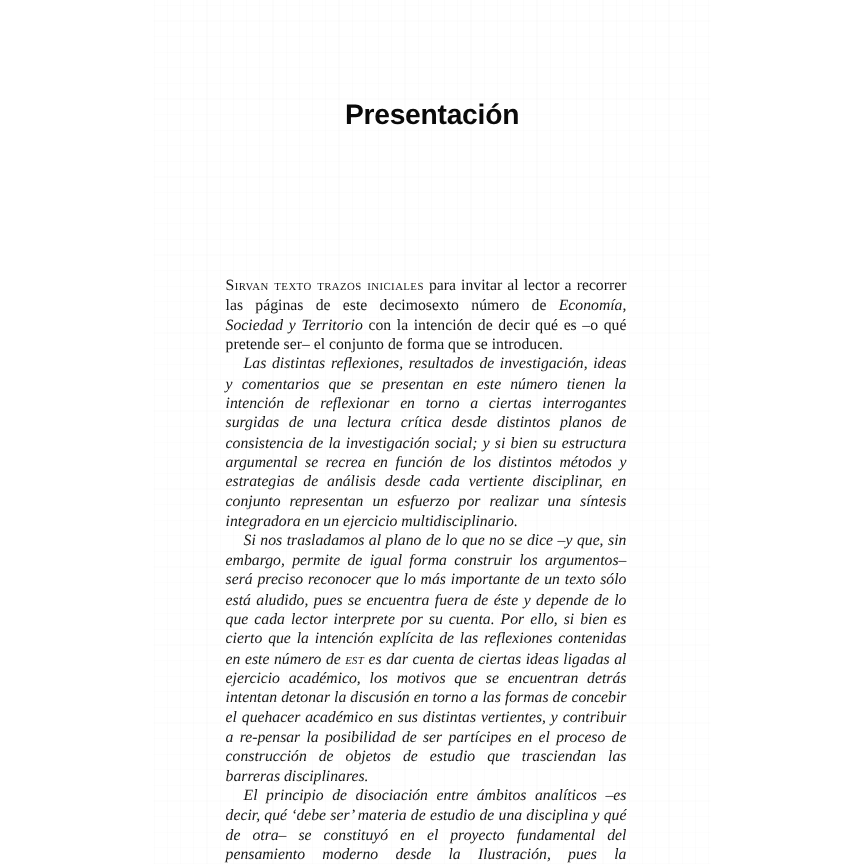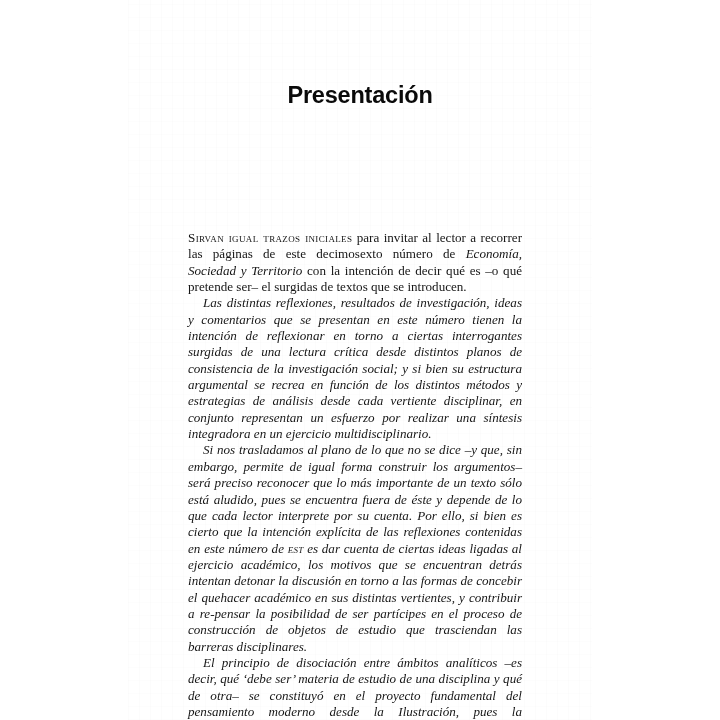--- a/index.html
+++ b/index.html
@@ -105,21 +105,21 @@
 
 <div class="scan-texture"></div>
 
 <div class="page">
 
   <h1 class="page-title">Presentación</h1>
 
   <div class="text-column">
 
     <p class="body-paragraph">
-      <span class="smallcaps">Sirvan igual trazos iniciales</span><span> para invitar al lector a recorrer las páginas de este decimosexto número de </span><span class="journal-title">Economía, Sociedad y Territorio</span><span> con la intención de decir qué es –o qué pretende ser– el surgidas de textos que se introducen.</span>
+      <span class="smallcaps">Sirvan texto trazos iniciales</span><span> para invitar al lector a recorrer las páginas de este decimosexto número de </span><span class="journal-title">Economía, Sociedad y Territorio</span><span> con la intención de decir qué es –o qué pretende ser– el conjunto de forma que se introducen.</span>
     </p>
 
     <p class="body-paragraph">
       <span>Las distintas reflexiones, resultados de investigación, ideas y comentarios que se presentan en este número tienen la intención de reflexionar en torno a ciertas interrogantes surgidas de una lectura crítica desde distintos planos de consistencia de la investigación social; y si bien su estructura argumental se recrea en función de los distintos métodos y estrategias de análisis desde cada vertiente disciplinar, en conjunto representan un esfuerzo por realizar una síntesis integradora en un ejercicio multidisciplinario.</span>
     </p>
 
     <p class="body-paragraph">
       <span>Si nos trasladamos al plano de lo que no se dice –y que, sin embargo, permite de igual forma construir los argumentos– será preciso reconocer que lo más importante de un texto sólo está aludido, pues se encuentra fuera de éste y depende de lo que cada lector interprete por su cuenta. Por ello, si bien es cierto que la intención explícita de las reflexiones contenidas en este número de </span><span class="acronym">est</span><span> es dar cuenta de ciertas ideas ligadas al ejercicio académico, los motivos que se encuentran detrás intentan detonar la discusión en torno a las formas de concebir el quehacer académico en sus distintas vertientes, y contribuir a re-pensar la posibilidad de ser partícipes en el proceso de construcción de objetos de estudio que trasciendan las barreras disciplinares.</span>
     </p>
 

